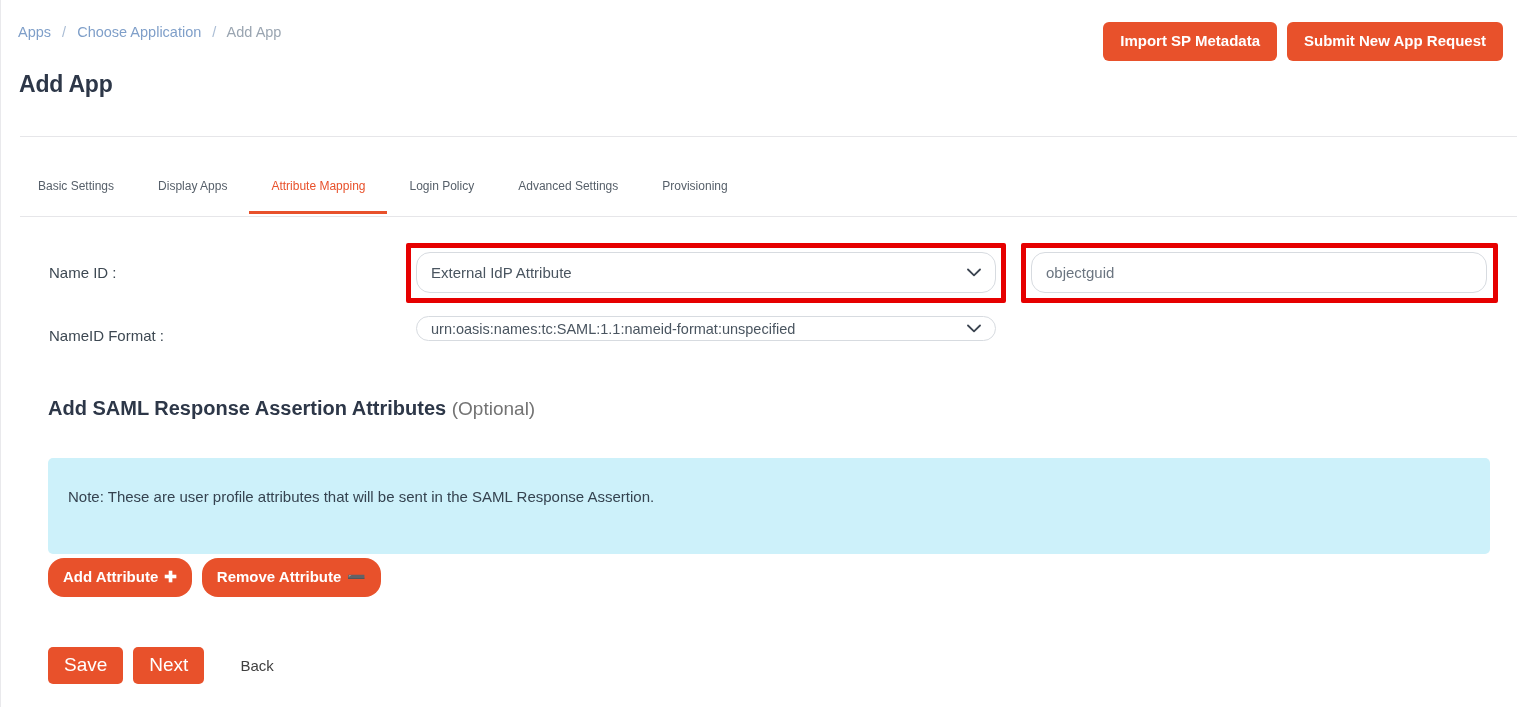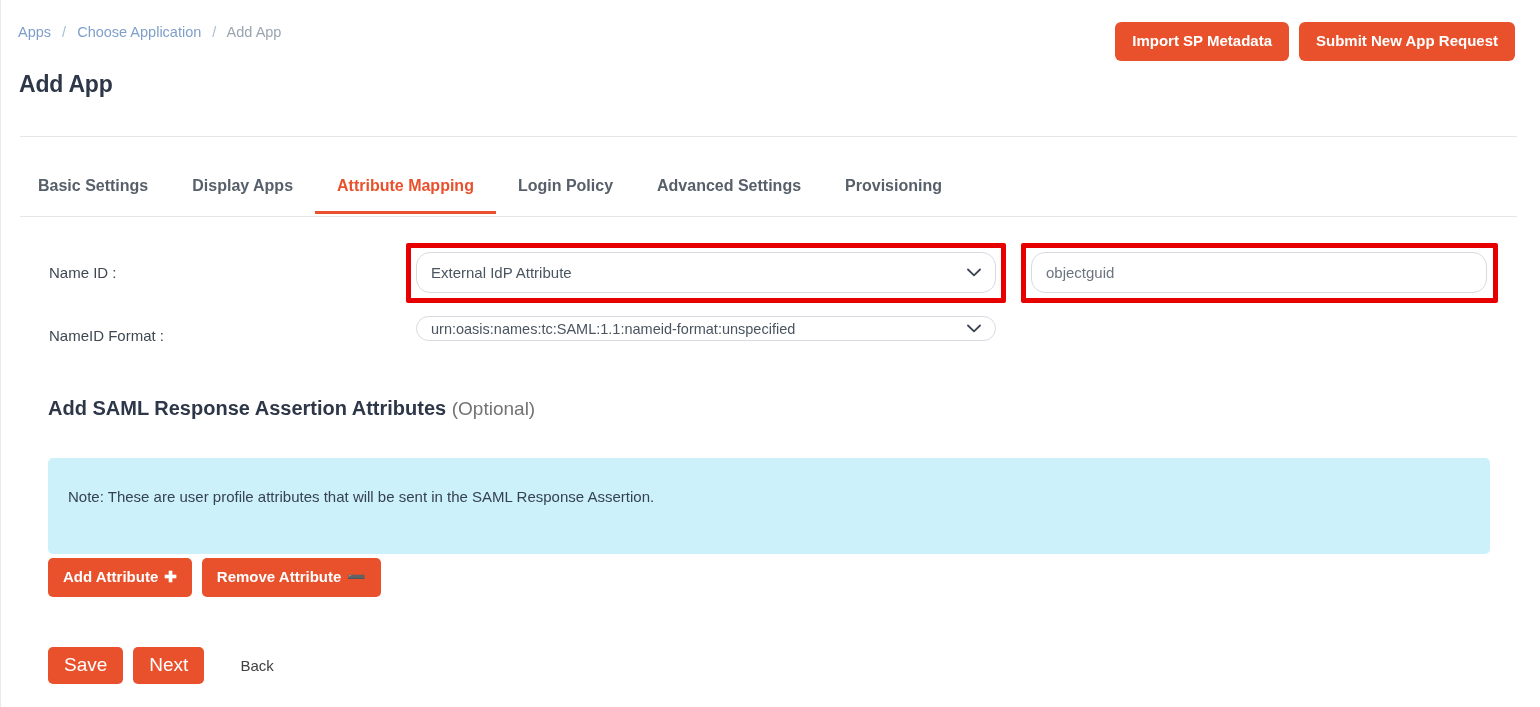--- a/index.html
+++ b/index.html
@@ -59,21 +59,21 @@
     top: 71px;
     font-size: 23px;
     font-weight: bold;
     color: #2d3748;
     letter-spacing: -0.2px;
   }
 
   
   .header-actions {
     position: absolute;
-    right: 25px;
+    right: 37px;
     top: 22px;
     display: flex;
     gap: 10px;
   }
   .btn-orange {
     background: #e8512b;
     color: #ffffff;
     border: none;
     border-radius: 6px;
     font-family: "Liberation Sans", sans-serif;
@@ -101,27 +101,26 @@
     left: 20px;
     top: 176px;
     width: 1497px;
     height: 41px;
     border-bottom: 1px solid #e6e6e9;
     display: flex;
     align-items: flex-start;
   }
   .tab {
     position: relative;
-    font-size: 16px;
+    font-size: 12px;
     color: #57606a;
     padding: 0 22px 17px 22px;
     cursor: pointer;
     white-space: nowrap;
     line-height: 20px;
-    font-weight: bold;
   }
   .tab:first-child { padding-left: 18px; }
   .tab.active {
     color: #e8512b;
   }
   .tab.active::after {
     content: "";
     position: absolute;
     left: 0;
     right: 0;
@@ -220,21 +219,21 @@
     position: absolute;
     left: 48px;
     top: 558px;
     display: flex;
     gap: 10px;
   }
   .btn-attr {
     background: #e8512b;
     color: #ffffff;
     border: none;
-    border-radius: 5px;
+    border-radius: 16px;
     font-family: "Liberation Sans", sans-serif;
     font-size: 15px;
     font-weight: bold;
     padding: 10px 15px 11px 15px;
     cursor: pointer;
     white-space: nowrap;
     line-height: 18px;
   }
   .btn-attr .glyph {
     display: inline-block;

